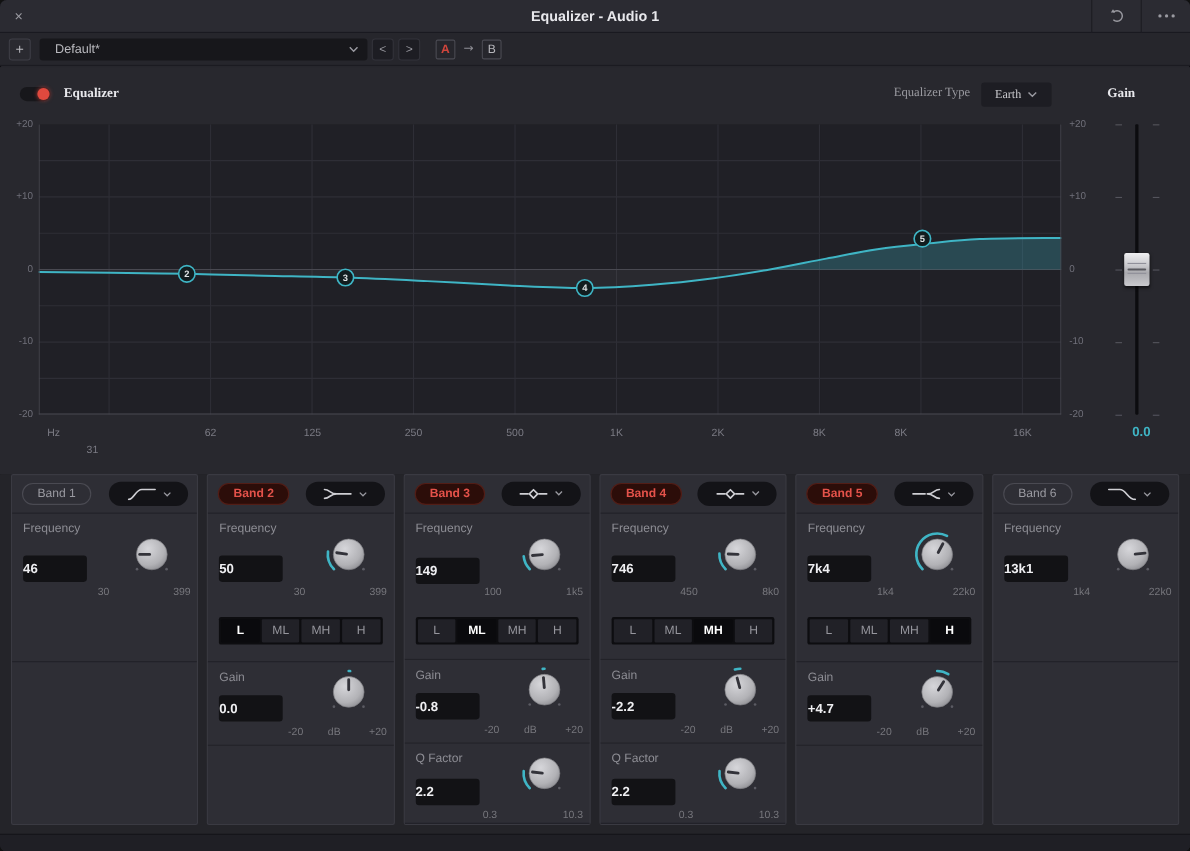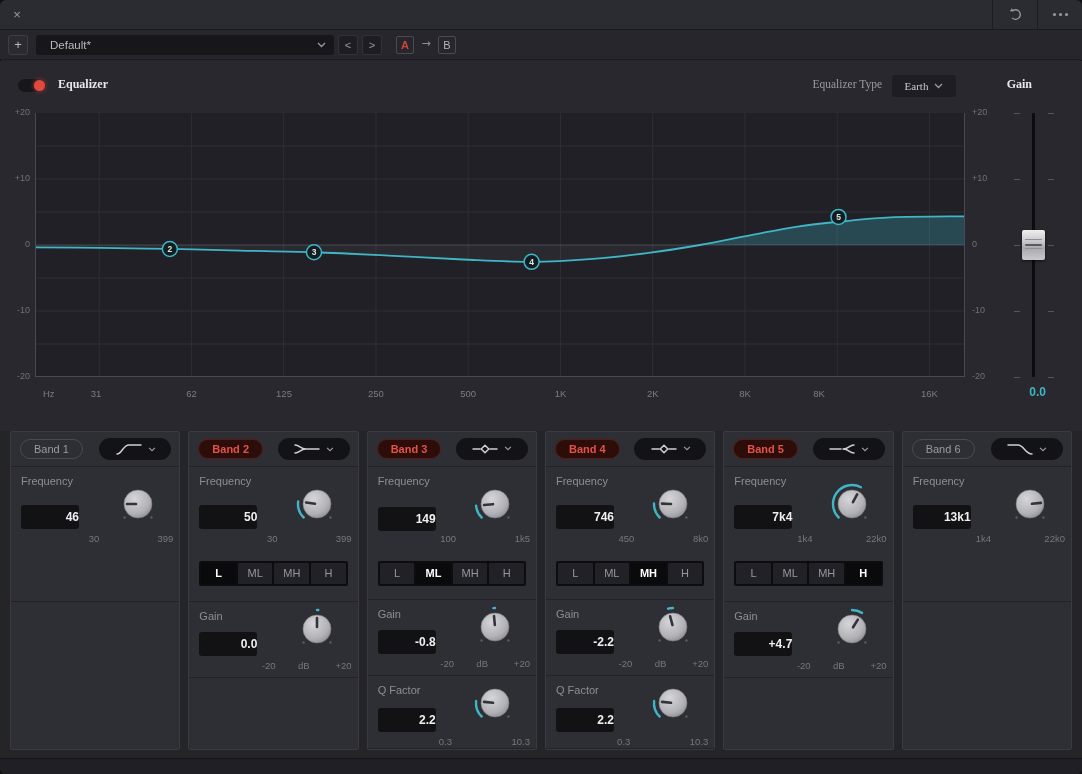--- a/index.html
+++ b/index.html
@@ -60,36 +60,37 @@
   .panel { flex:1; height:319px; background:#2e2e35; border:1px solid #3a3a42; border-radius:2px; display:flex; flex-direction:column; }
   .panel-header { height:34px; display:flex; align-items:center; justify-content:space-between; padding:0 8px 0 9px; }
   .band-pill { height:20px; padding:0 13px; border-radius:10px; font-size:11px; line-height:18px; border:1px solid #4a4a52; color:#9a9aa1; background:transparent; }
   .band-pill.active { background:#2c0d09; border-color:#521d16; color:#e4524a; font-weight:bold; }
   .filter-select { width:72px; height:22px; border-radius:11px; background:#131317; display:flex; align-items:center; justify-content:center; gap:5px; }
   .sec { position:relative; border-top:1px solid #222228; }
   .sec.freq { height:135px; }
   .sec.h76 { height:76px; } .sec.h74 { height:74px; }
   .sec.filler { flex:1; }
   .sec-label { position:absolute; left:10px; top:8px; font-size:11px; color:#8d8d94; }
-  .value-box { position:absolute; left:10px; width:58px; height:24px; background:#121215; border-radius:3px; color:#efeff2; font-weight:bold; font-size:12px; text-align:right; line-height:24px; }
+  .value-box { position:absolute; left:10px; width:58px; height:24px; background:#121215; border-radius:3px; color:#efeff2; font-weight:bold; font-size:12px; text-align:left; line-height:24px; }
   .knob-wrap { position:absolute; width:46px; height:46px; }
   .mm { position:absolute; font-size:9.5px; color:#77777d; }
   .lmh-row { position:absolute; left:10px; right:10px; top:94px; height:25px; display:flex; gap:2px; background:#0d0d10; padding:2px; border-radius:2px; }
   .lmh-cell { flex:1; font-size:11px; color:#96969d; background:#212127; text-align:center; line-height:21px; border-radius:1px; }
   .lmh-cell.sel { background:#0a0a0d; color:#ffffff; font-weight:bold; }
   .bottom-strip { position:absolute; left:0; right:0; top:327px; height:18px; background:#1f1f25; border-top:1px solid #15151a; }
   .chev { display:block; }
 </style>
 </head>
 <body>
 
 <div id="window">
 
   <div class="titlebar">
     <div class="tb-close">×</div>
+    <div class="tb-title">Equalizer - Audio 1</div>
     <div class="tb-right">
       <div class="tb-sep"></div>
       <div class="tb-btn">
         <svg width="15" height="15" viewBox="0 0 16 16">
           <path d="M8 2.9 A5.1 5.1 0 1 1 2.9 8" fill="none" stroke="#9a9aa1" stroke-width="1.4" transform="rotate(-45 8 8)"></path>
           <path d="M2.0 4.6 L6.2 4.6 L4.1 1.4 Z" fill="#9a9aa1"></path>
         </svg>
       </div>
       <div class="tb-sep"></div>
       <div class="tb-btn">
@@ -194,21 +195,21 @@
         <div class="tickdash" style="left: 1048px; top: 145px;"></div>
         <div class="ylab" style="left: 2px; top: 205px;">-10</div>
         <div class="ylab right" style="left: 972px; top: 205px;">-10</div>
         <div class="tickdash" style="left: 1014px; top: 211px;"></div>
         <div class="tickdash" style="left: 1048px; top: 211px;"></div>
         <div class="ylab" style="left: 2px; top: 271px;">-20</div>
         <div class="ylab right" style="left: 972px; top: 271px;">-20</div>
         <div class="tickdash" style="left: 1014px; top: 277px;"></div>
         <div class="tickdash" style="left: 1048px; top: 277px;"></div>
         <div class="xlab hz" style="left: 43px;">Hz</div>
-        <div class="xlab" style="left: 96px;">31</div>
+        <div class="xlab" style="left: 84px; margin-top: 16px;">31</div>
         <div class="xlab" style="left: 191.426px;">62</div>
         <div class="xlab" style="left: 284px;">125</div>
         <div class="xlab" style="left: 375.938px;">250</div>
         <div class="xlab" style="left: 468.194px;">500</div>
         <div class="xlab" style="left: 560.45px;">1K</div>
         <div class="xlab" style="left: 652.706px;">2K</div>
         <div class="xlab" style="left: 744.962px;">8K</div>
         <div class="xlab" style="left: 819px;">8K</div>
         <div class="xlab" style="left: 929.474px;">16K</div>
       </div>

